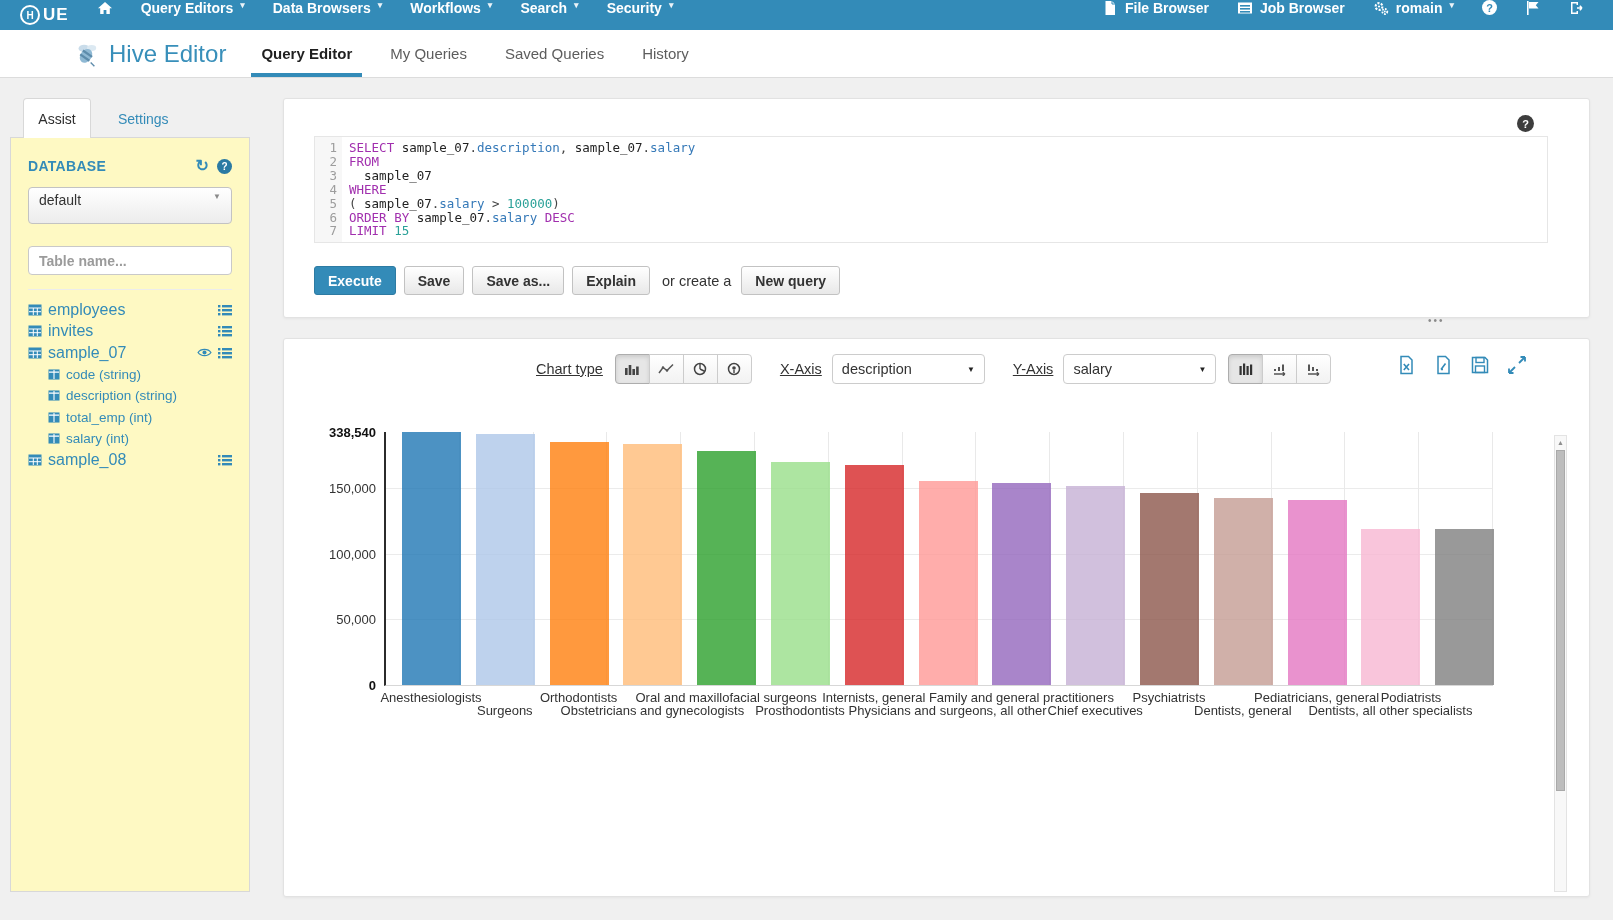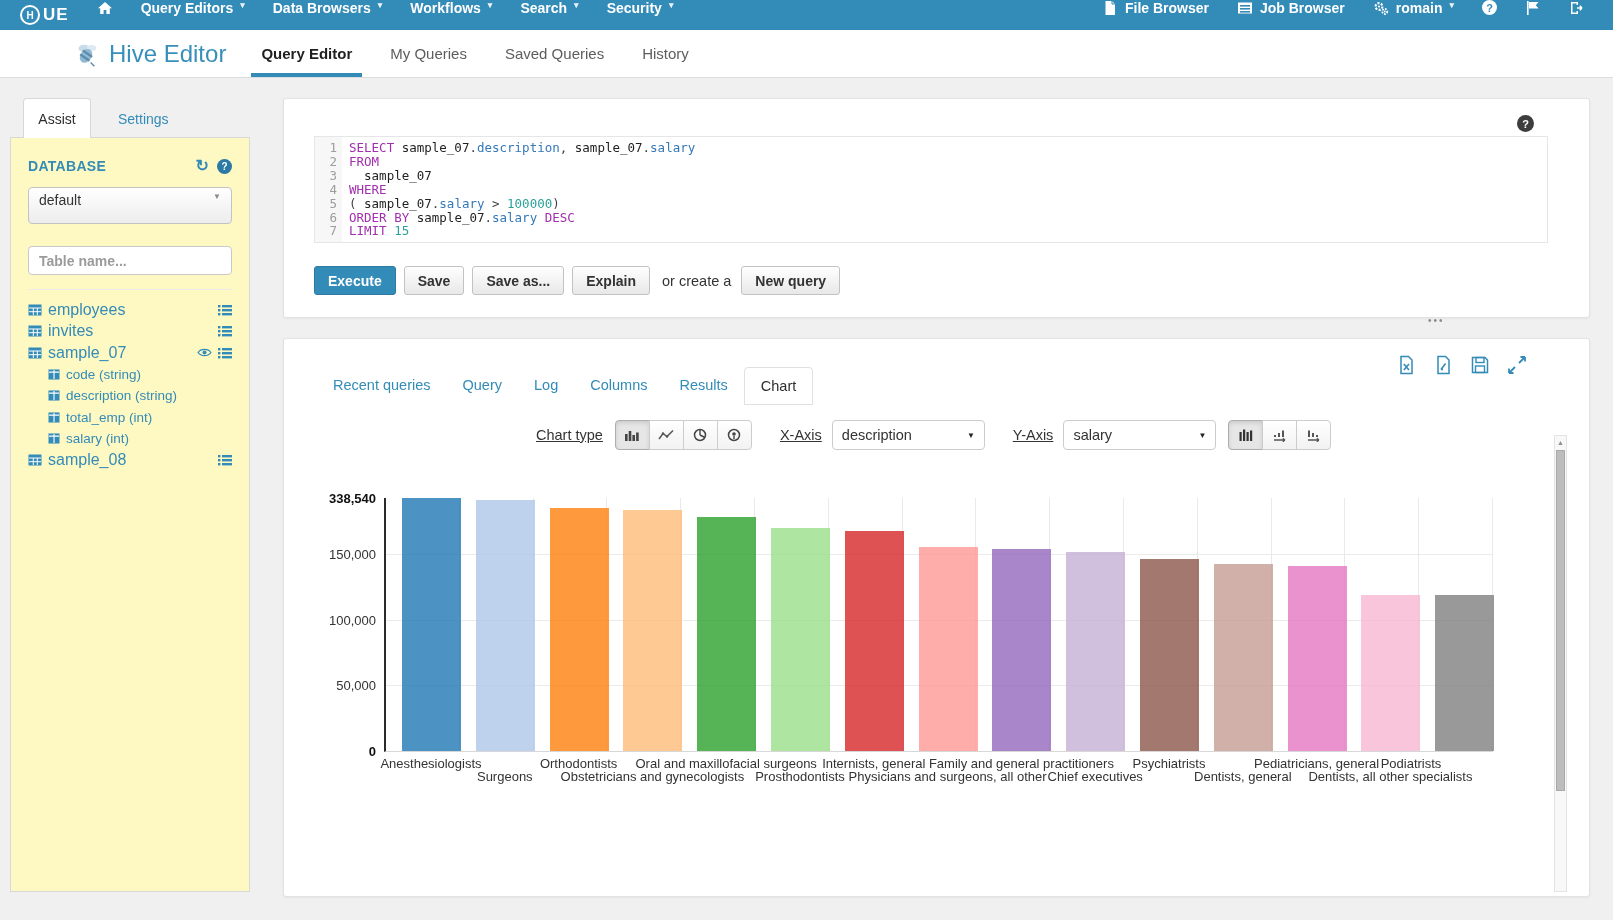--- a/index.html
+++ b/index.html
@@ -425,28 +425,20 @@
             <rect x="5.5" y="11" width="9" height="6.5" fill="none" stroke="#338bb8" stroke-width="1.4"></rect>
           </svg>
       </span>
       <span class="exp-icon">
         <svg viewBox="0 0 20 20" width="20" height="20">
             <path d="M12 8 L18 2 M18 2 H13.5 M18 2 V6.5 M8 12 L2 18 M2 18 H6.5 M2 18 V13.5" stroke="#338bb8" stroke-width="1.8" fill="none"></path>
           </svg>
       </span>
     </div>
 
-    <div class="res-tabs">
-      <div class="res-tab">Recent queries</div>
-      <div class="res-tab">Query</div>
-      <div class="res-tab">Log</div>
-      <div class="res-tab">Columns</div>
-      <div class="res-tab">Results</div>
-      <div class="res-tab active">Chart</div>
-    </div>
 
     <div class="controls">
       <span class="ctrl-label">Chart type</span>
       <div class="btn-group">
         <div class="mini-btn active">
           <svg viewBox="0 0 16 14" width="16" height="14">
               <g fill="#444">
                 <rect x="1" y="6" width="2.6" height="7"></rect>
                 <rect x="4.7" y="3" width="2.6" height="10"></rect>
                 <rect x="8.4" y="7" width="2.6" height="6"></rect>

